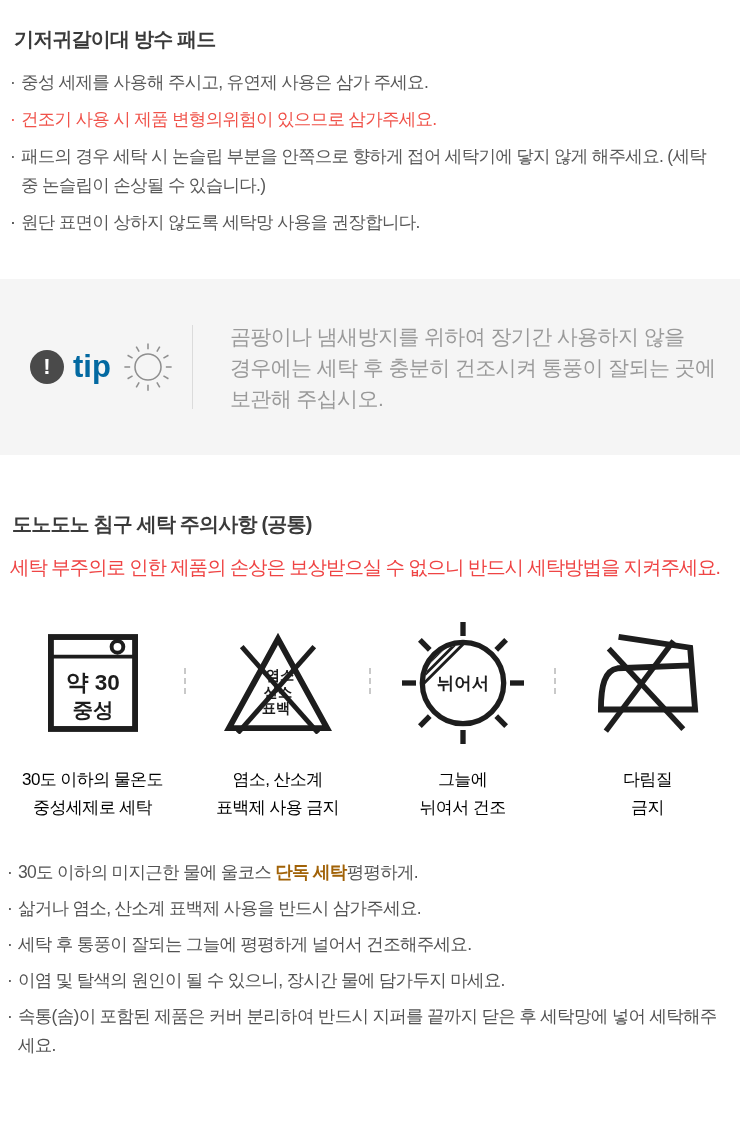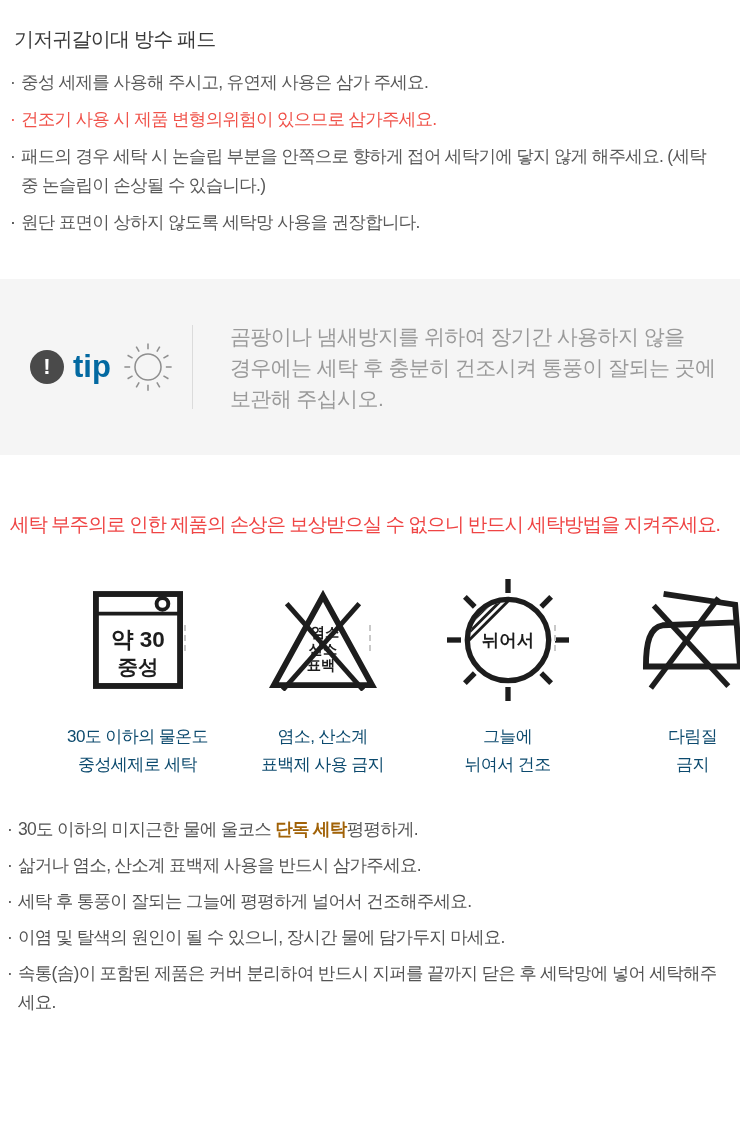--- a/index.html
+++ b/index.html
@@ -1,44 +1,44 @@
 <!DOCTYPE html>
 <html><head>
 <meta charset="utf-8">
 <style>
   html,body{margin:0;padding:0;background:#fff;}
   body{width:740px;font-family:"Liberation Sans","DejaVu Sans",sans-serif;color:#595959;}
   .page{position:relative;width:740px;height:1147px;background:#ffffff;overflow:hidden;}
 
   
   .sec1{padding:26px 14px 0 8px;}
-  .sec-title{font-size:20px;font-weight:normal;color:#3a3a3a;margin:0 0 0 6px;letter-spacing:-0.8px;}
+  .sec-title{font-size:20px;font-weight:bold;color:#3a3a3a;margin:0 0 0 6px;letter-spacing:-0.8px;}
   .blist{list-style:none;margin:15px 0 0;padding:0;font-size:17.5px;letter-spacing:-0.7px;color:#595959;}
   .blist li{position:relative;padding-left:13px;margin-bottom:8px;line-height:29px;}
   .blist .dot{position:absolute;left:2px;top:0;}
   .blist li.red{color:#f0524a;}
 
   
   .tipbox{margin-top:42px;height:176px;background:#f5f5f5;display:flex;align-items:center;}
   .tip-badge{display:flex;align-items:center;margin-left:30px;flex:none;}
   .excl{width:34px;height:34px;border-radius:50%;background:#4a4a4a;color:#ffffff;display:flex;align-items:center;justify-content:center;font-weight:bold;font-size:22px;line-height:1;flex:none;}
   .tip-label{font-size:31px;font-weight:bold;color:#0369a1;margin-left:9px;}
   .tip-sun{margin-left:10px;flex:none;}
   .vline{width:1px;height:84px;background:#dbdbdb;margin-left:17px;flex:none;}
   .tip-text{margin-left:37px;font-size:21px;line-height:31px;color:#9a9a9a;letter-spacing:-0.6px;}
 
   
   .sec2{margin-top:56px;}
   .sec2 .sec-title{margin-left:12px;}
   .warn{margin:16px 0 0 10px;font-size:19.5px;color:#ef4444;letter-spacing:-1.1px;white-space:nowrap;}
 
-  .symbols{margin-top:37px;display:flex;position:relative;padding-left:45px;}
+  .symbols{margin-top:37px;display:flex;position:relative;}
   .sym{width:185px;text-align:center;flex:none;}
   .icon-wrap{height:130px;display:flex;align-items:center;justify-content:center;}
-  .lab{margin-top:18px;font-size:17px;line-height:28px;color:#0c4a6e;letter-spacing:-0.6px;}
+  .lab{margin-top:18px;font-size:17px;line-height:28px;color:#000000;letter-spacing:-0.6px;}
   .coldiv{position:absolute;top:50px;height:26px;width:0;border-left:2px dashed #c9c9c9;}
   .d1{left:184px}.d2{left:369px}.d3{left:554px}
 
   svg{display:block;}
   .glyph{stroke:#1d1d1d;fill:none;}
   svg text{fill:#1d1d1d;font-family:inherit;font-weight:bold;}
 
   .blist2{list-style:none;margin:36px 14px 0 7px;padding:0;font-size:17.5px;letter-spacing:-0.7px;color:#535353;}
   .blist2 li{position:relative;padding-left:11px;margin-bottom:7px;line-height:29px;}
   .blist2 .dot{position:absolute;left:0;top:0;}
@@ -86,20 +86,21 @@
     </svg>
     <div class="vline"></div>
     <div class="tip-text">
       <div>곰팡이나 냄새방지를 위하여 장기간 사용하지 않을</div>
       <div>경우에는 세탁 후 충분히 건조시켜 통풍이 잘되는 곳에</div>
       <div>보관해 주십시오.</div>
     </div>
   </section>
 
   <section class="sec2">
+    <h2 class="sec-title">도노도노 침구 세탁 주의사항 (공통)</h2>
     <p class="warn">세탁 부주의로 인한 제품의 손상은 보상받으실 수 없으니 반드시 세탁방법을 지켜주세요.</p>
 
     <div class="symbols">
       <div class="coldiv d1"></div>
       <div class="coldiv d2"></div>
       <div class="coldiv d3"></div>
 
       <div class="sym">
         <div class="icon-wrap">
           <svg width="90" height="98" viewBox="0 0 92 100">

